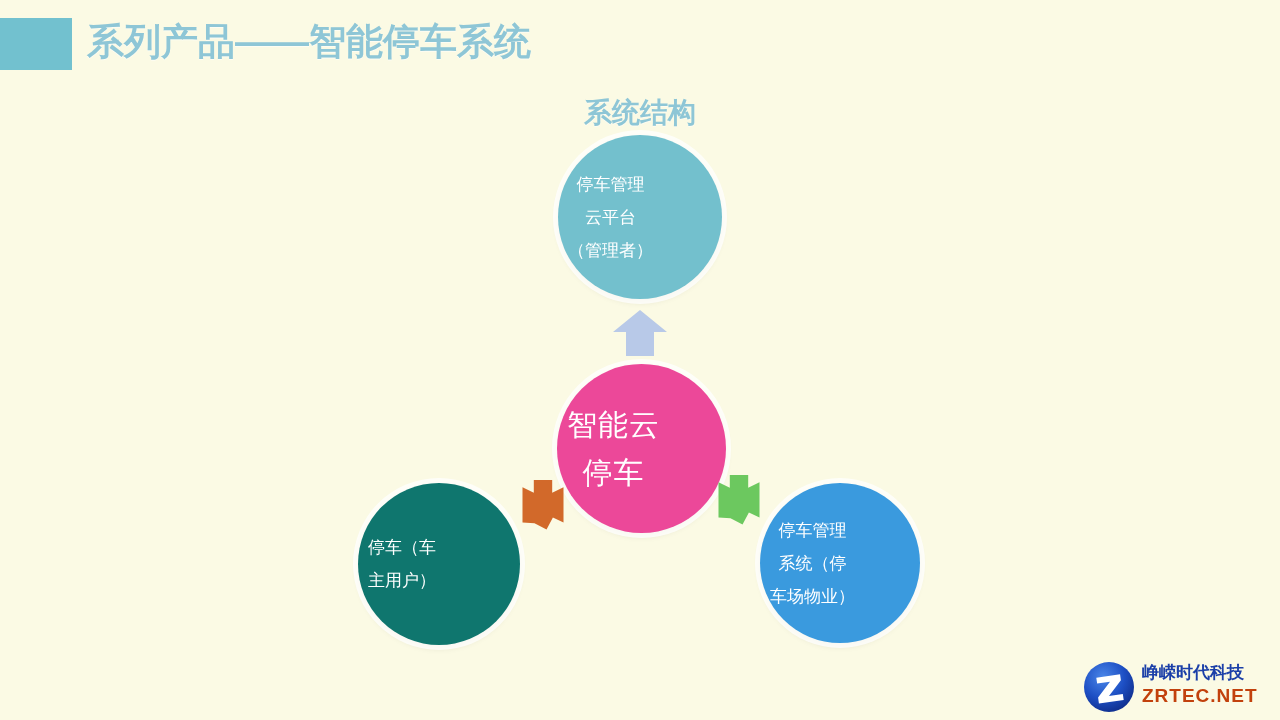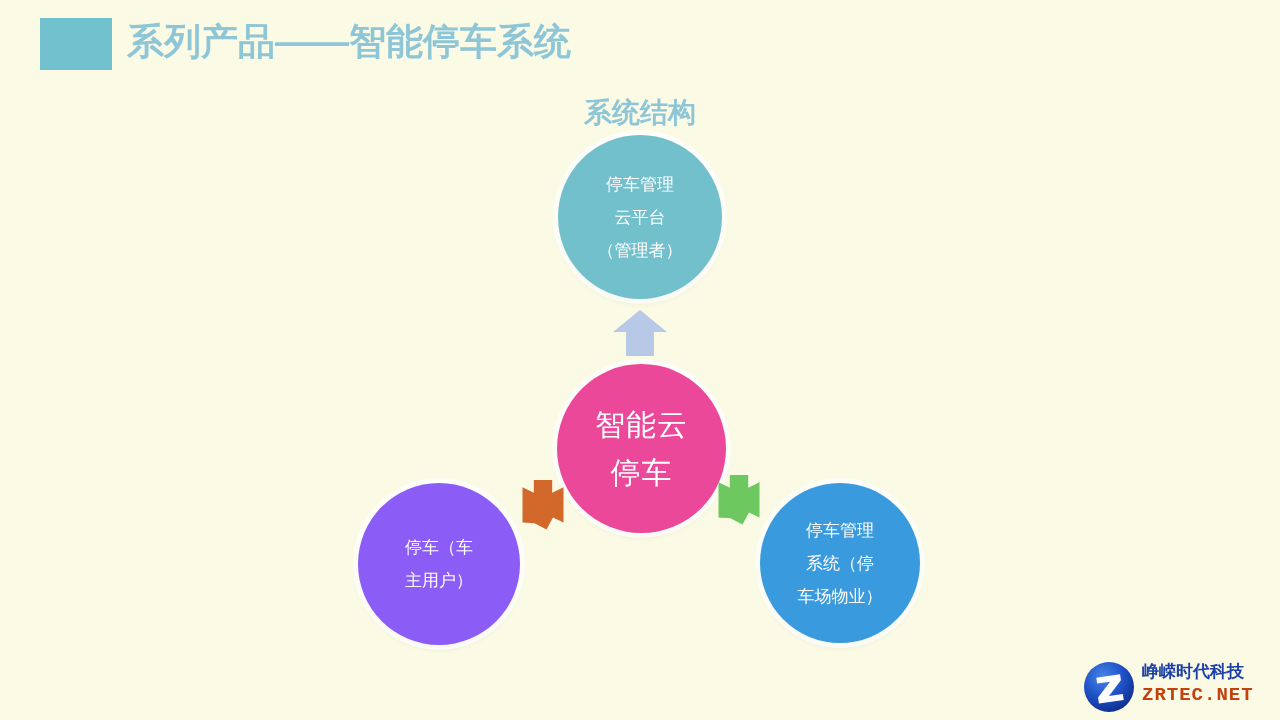--- a/index.html
+++ b/index.html
@@ -15,21 +15,20 @@
     position: relative;
   }
 
   
   #slide-header {
     position: absolute;
     left: 0;
     top: 0;
     width: 1172px;
     height: 90px;
-    margin-left: 40px;
   }
   #title-accent-block {
     position: absolute;
     left: 0;
     top: 18px;
     width: 72px;
     height: 52px;
     background: #72c1cf;
   }
   #slide-title {
@@ -66,21 +65,21 @@
     text-shadow: 0 1px 0 rgba(255,255,255,0.5);
   }
   
 
   .node-circle {
     position: absolute;
     border-radius: 50%;
     box-sizing: border-box;
     display: flex;
     align-items: center;
-    justify-content: center;
+    justify-content: flex-start;
     text-align: center;
     color: #ffffff;
     box-shadow: 0 0 0 5px rgba(255,255,255,0.75),
                 0 3px 7px rgba(0,0,0,0.10);
   }
   .node-label {
     display: block;
     padding: 0 10px;
     white-space: pre-line;
   }
@@ -108,21 +107,21 @@
     font-size: 30px;
     line-height: 48px;
     letter-spacing: 1px;
   }
 
   #node-owner {
     left: 358px;
     top: 483px;
     width: 162px;
     height: 162px;
-    background: #8b5cf6;
+    background: #0f766e;
   }
   #node-owner .node-label {
     font-size: 17px;
     line-height: 33px;
   }
 
   #node-management-system {
     left: 760px;
     top: 483px;
     width: 160px;
@@ -157,21 +156,20 @@
     height: 62px;
   }
 
   
   #footer-logo {
     position: absolute;
     left: 1082px;
     top: 658px;
     width: 196px;
     height: 58px;
-    font-family: Liberation Mono, monospace;
   }
   #logo-mark {
     position: absolute;
     left: 0;
     top: 2px;
     width: 54px;
     height: 54px;
   }
   #logo-text-block {
     position: absolute;

